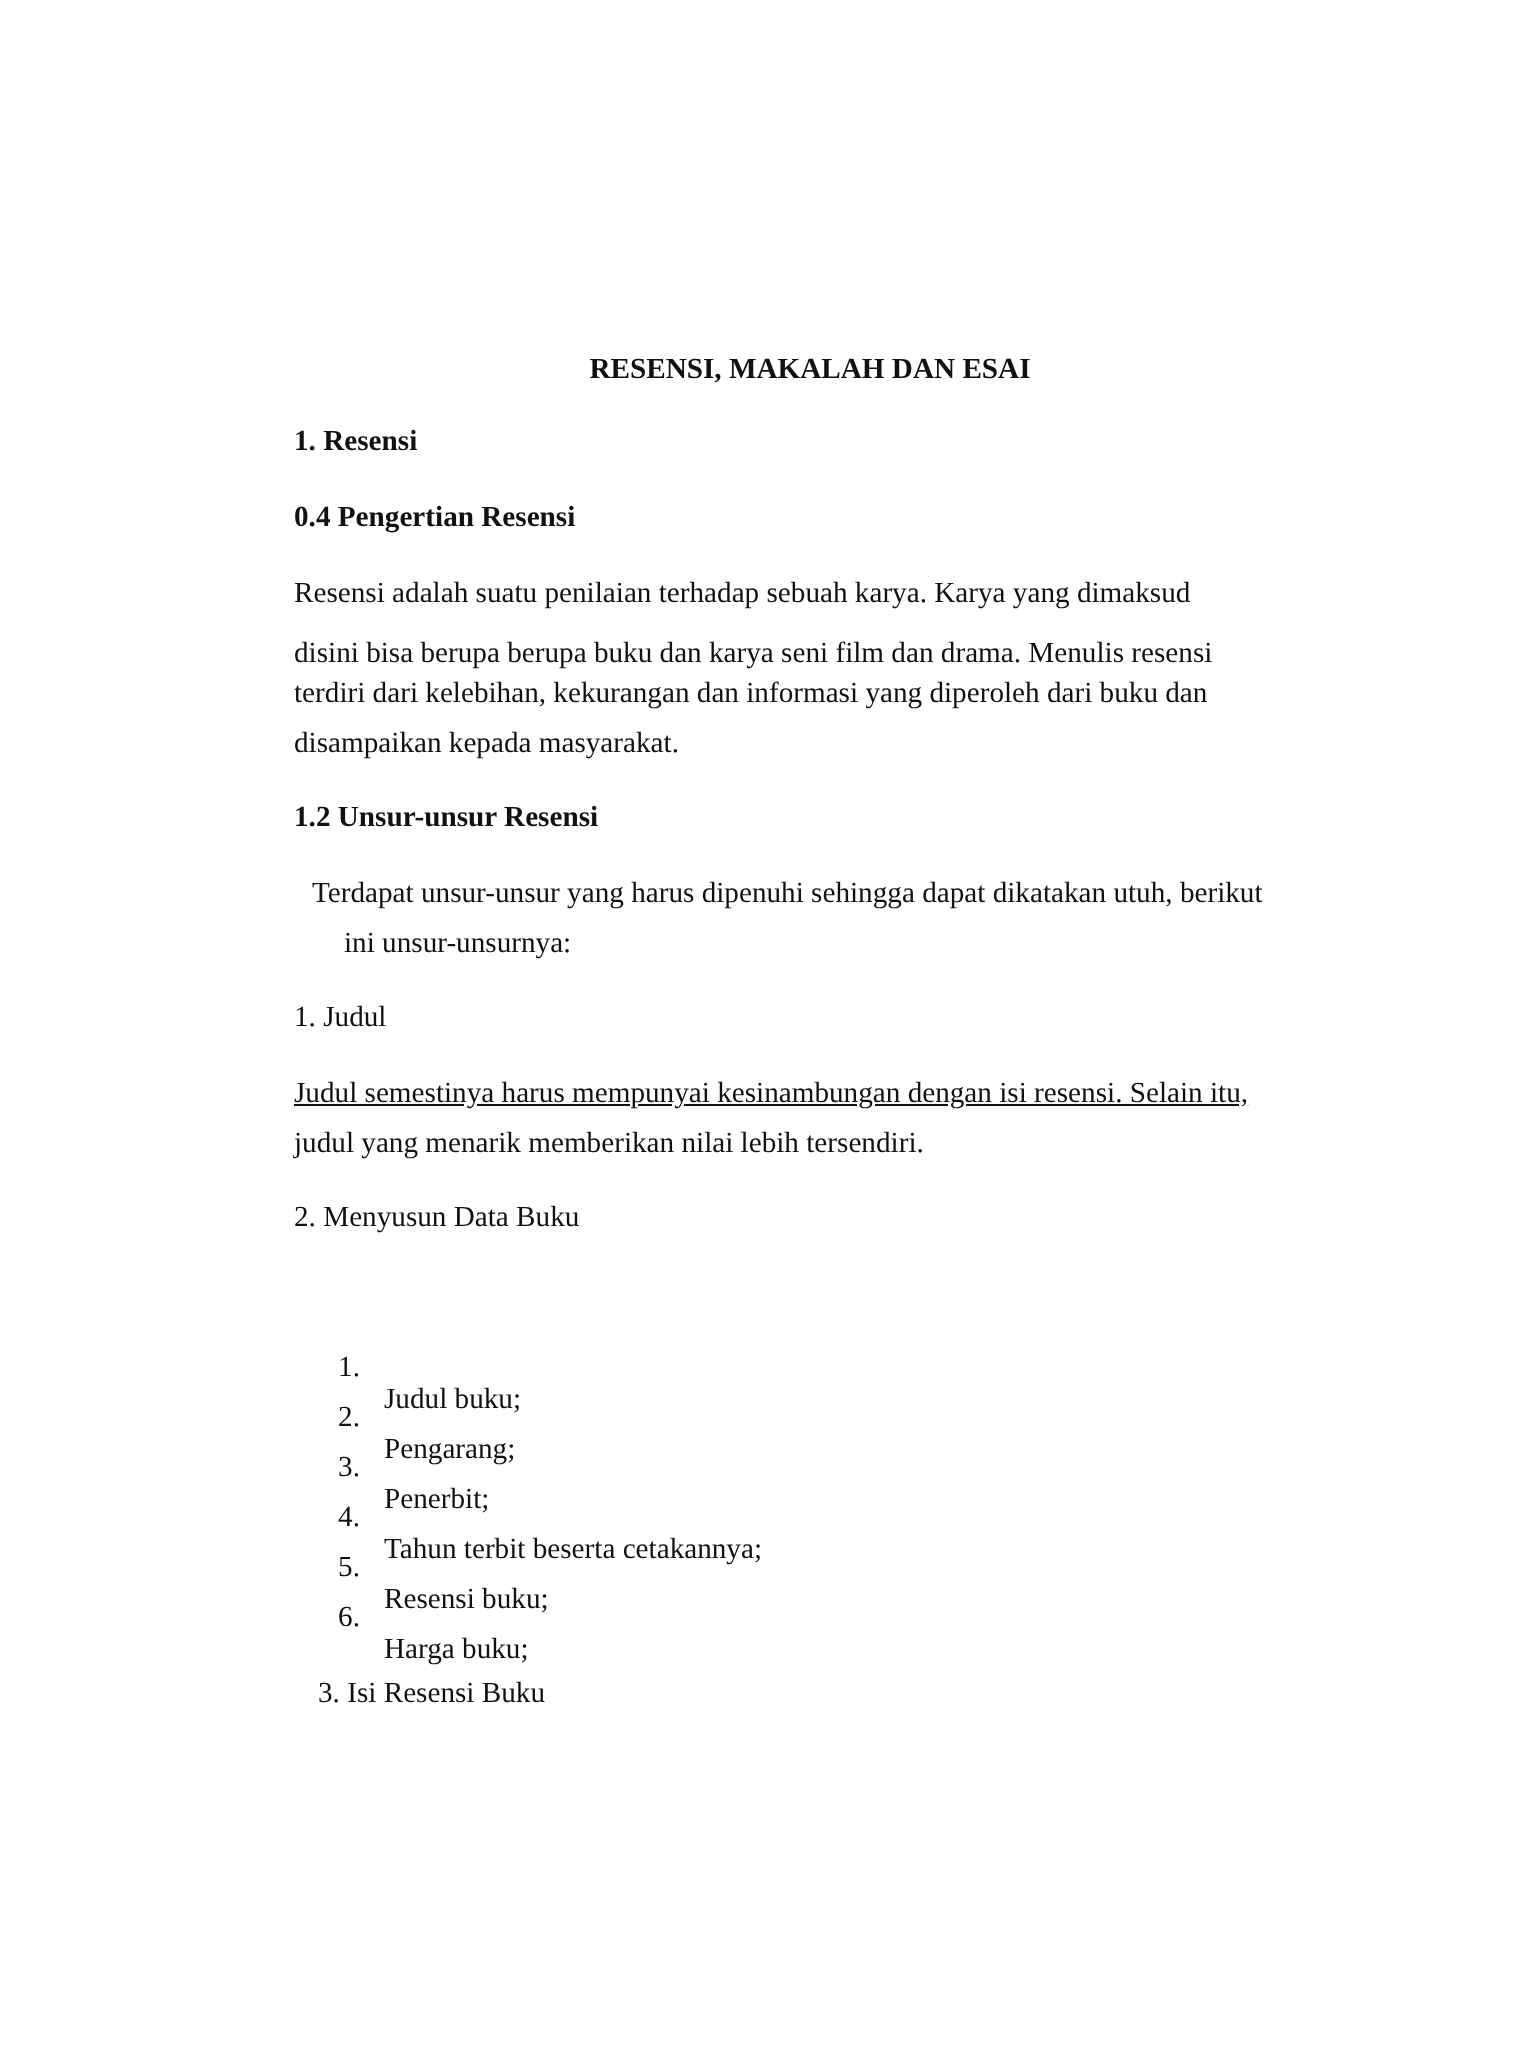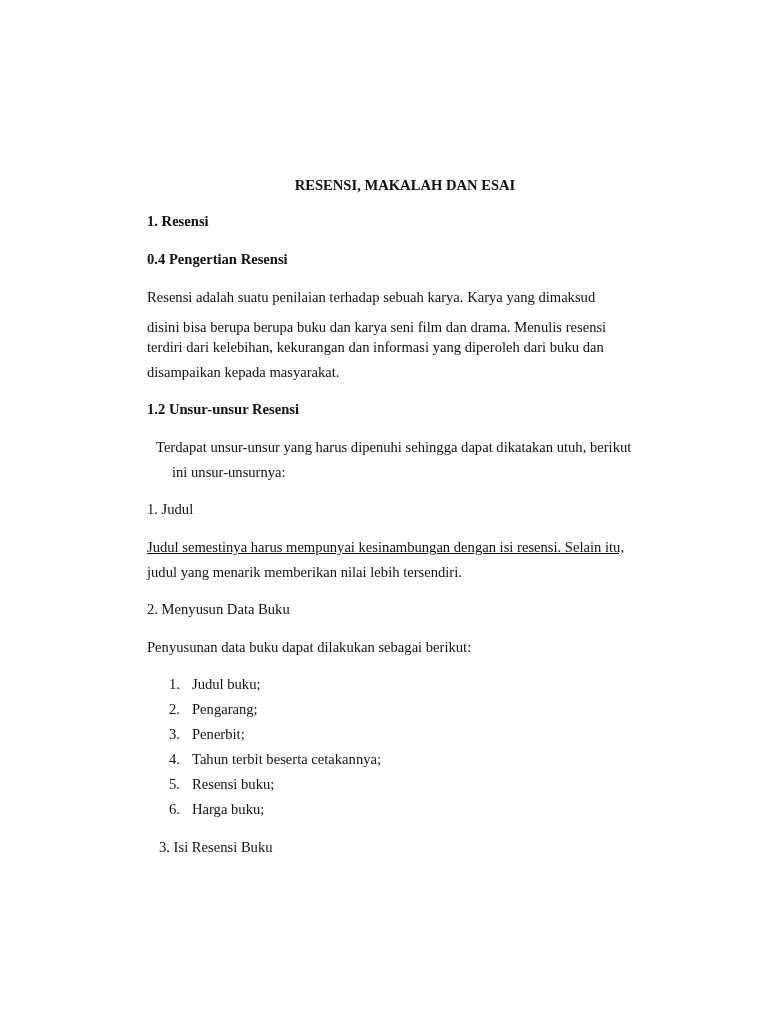--- a/index.html
+++ b/index.html
@@ -43,20 +43,21 @@
       font-size: 14.6px;
       line-height: 18px;
       width: 22px;
       text-align: right;
     }
     .li-text {
       position: absolute;
       font-size: 14.6px;
       line-height: 18px;
       white-space: nowrap;
+      margin-top: 16px;
     }
   </style>
 </head>
 <body>
 
 <div class="page">
 
   <div class="title">RESENSI, MAKALAH DAN ESAI</div>
 
   <div class="line bold" style="left:147px; top:212px;">1.  Resensi</div>
@@ -79,21 +80,20 @@
 
   <div class="line" style="left:147px; top:500px;">1. Judul</div>
 
   <div>
     <div class="line" style="left:147px; top:538px;text-decoration:underline;">Judul semestinya harus mempunyai kesinambungan dengan isi resensi. Selain itu,</div>
     <div class="line" style="left:147px; top:563px;">judul yang menarik memberikan nilai lebih tersendiri.</div>
   </div>
 
   <div class="line" style="left:147px; top:600px;">2. Menyusun Data Buku</div>
 
-  <div class="line" style="left:147px; top:638px;">Penyusunan data buku dapat dilakukan sebagai berikut:</div>
 
   <div>
     <div>
       <span class="li-num" style="left:158px; top:675px;">1.</span>
       <span class="li-text" style="left:192px; top:675px;">Judul buku;</span>
     </div>
     <div>
       <span class="li-num" style="left:158px; top:700px;">2.</span>
       <span class="li-text" style="left:192px; top:700px;">Pengarang;</span>
     </div>

